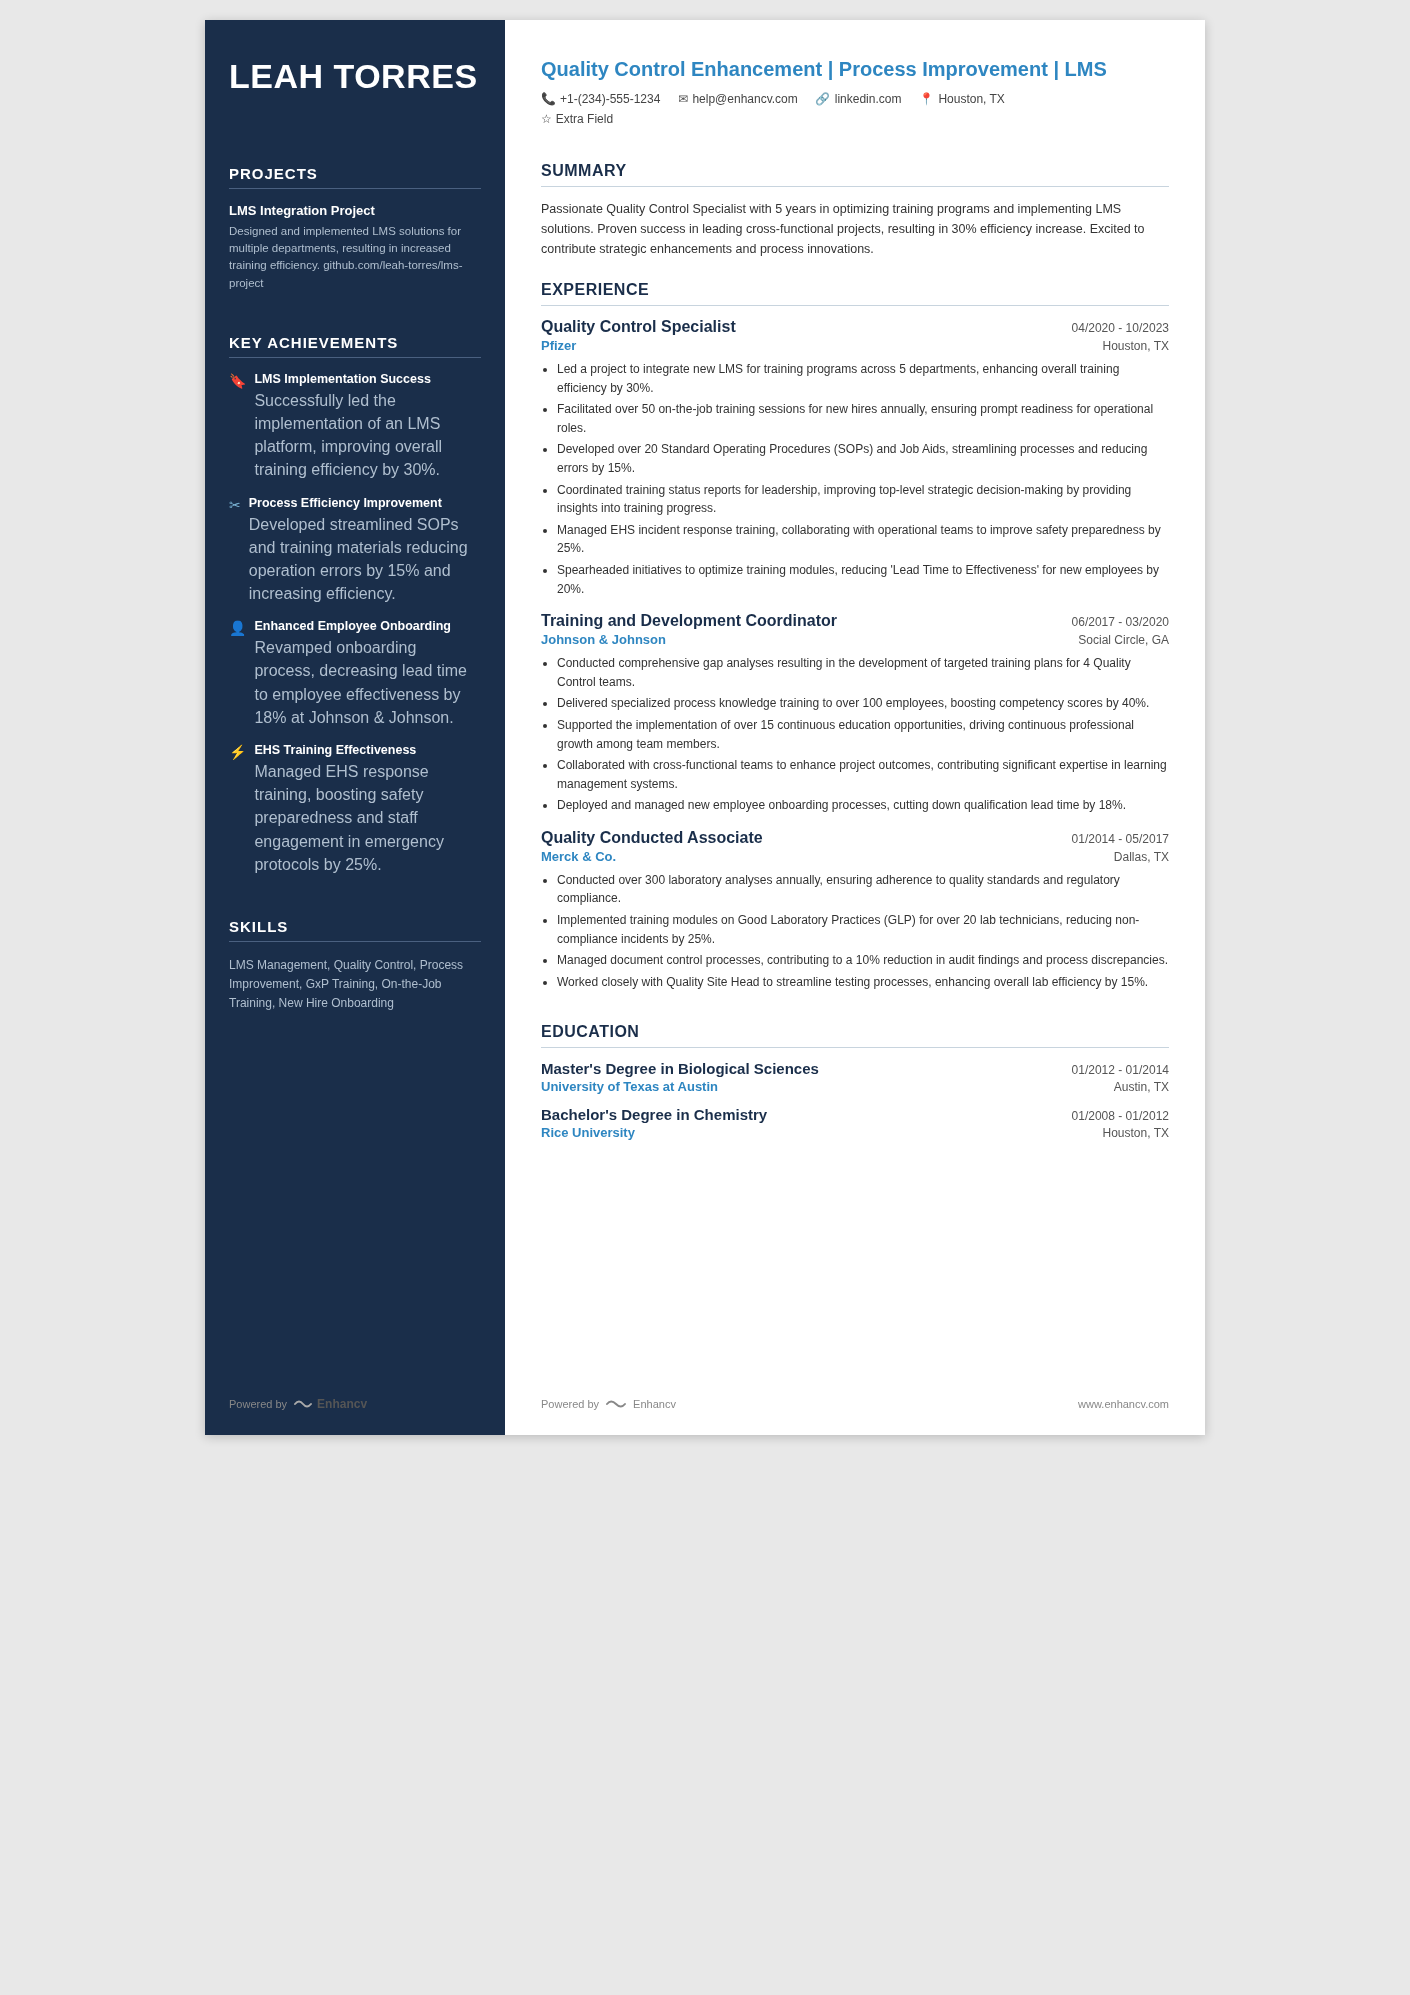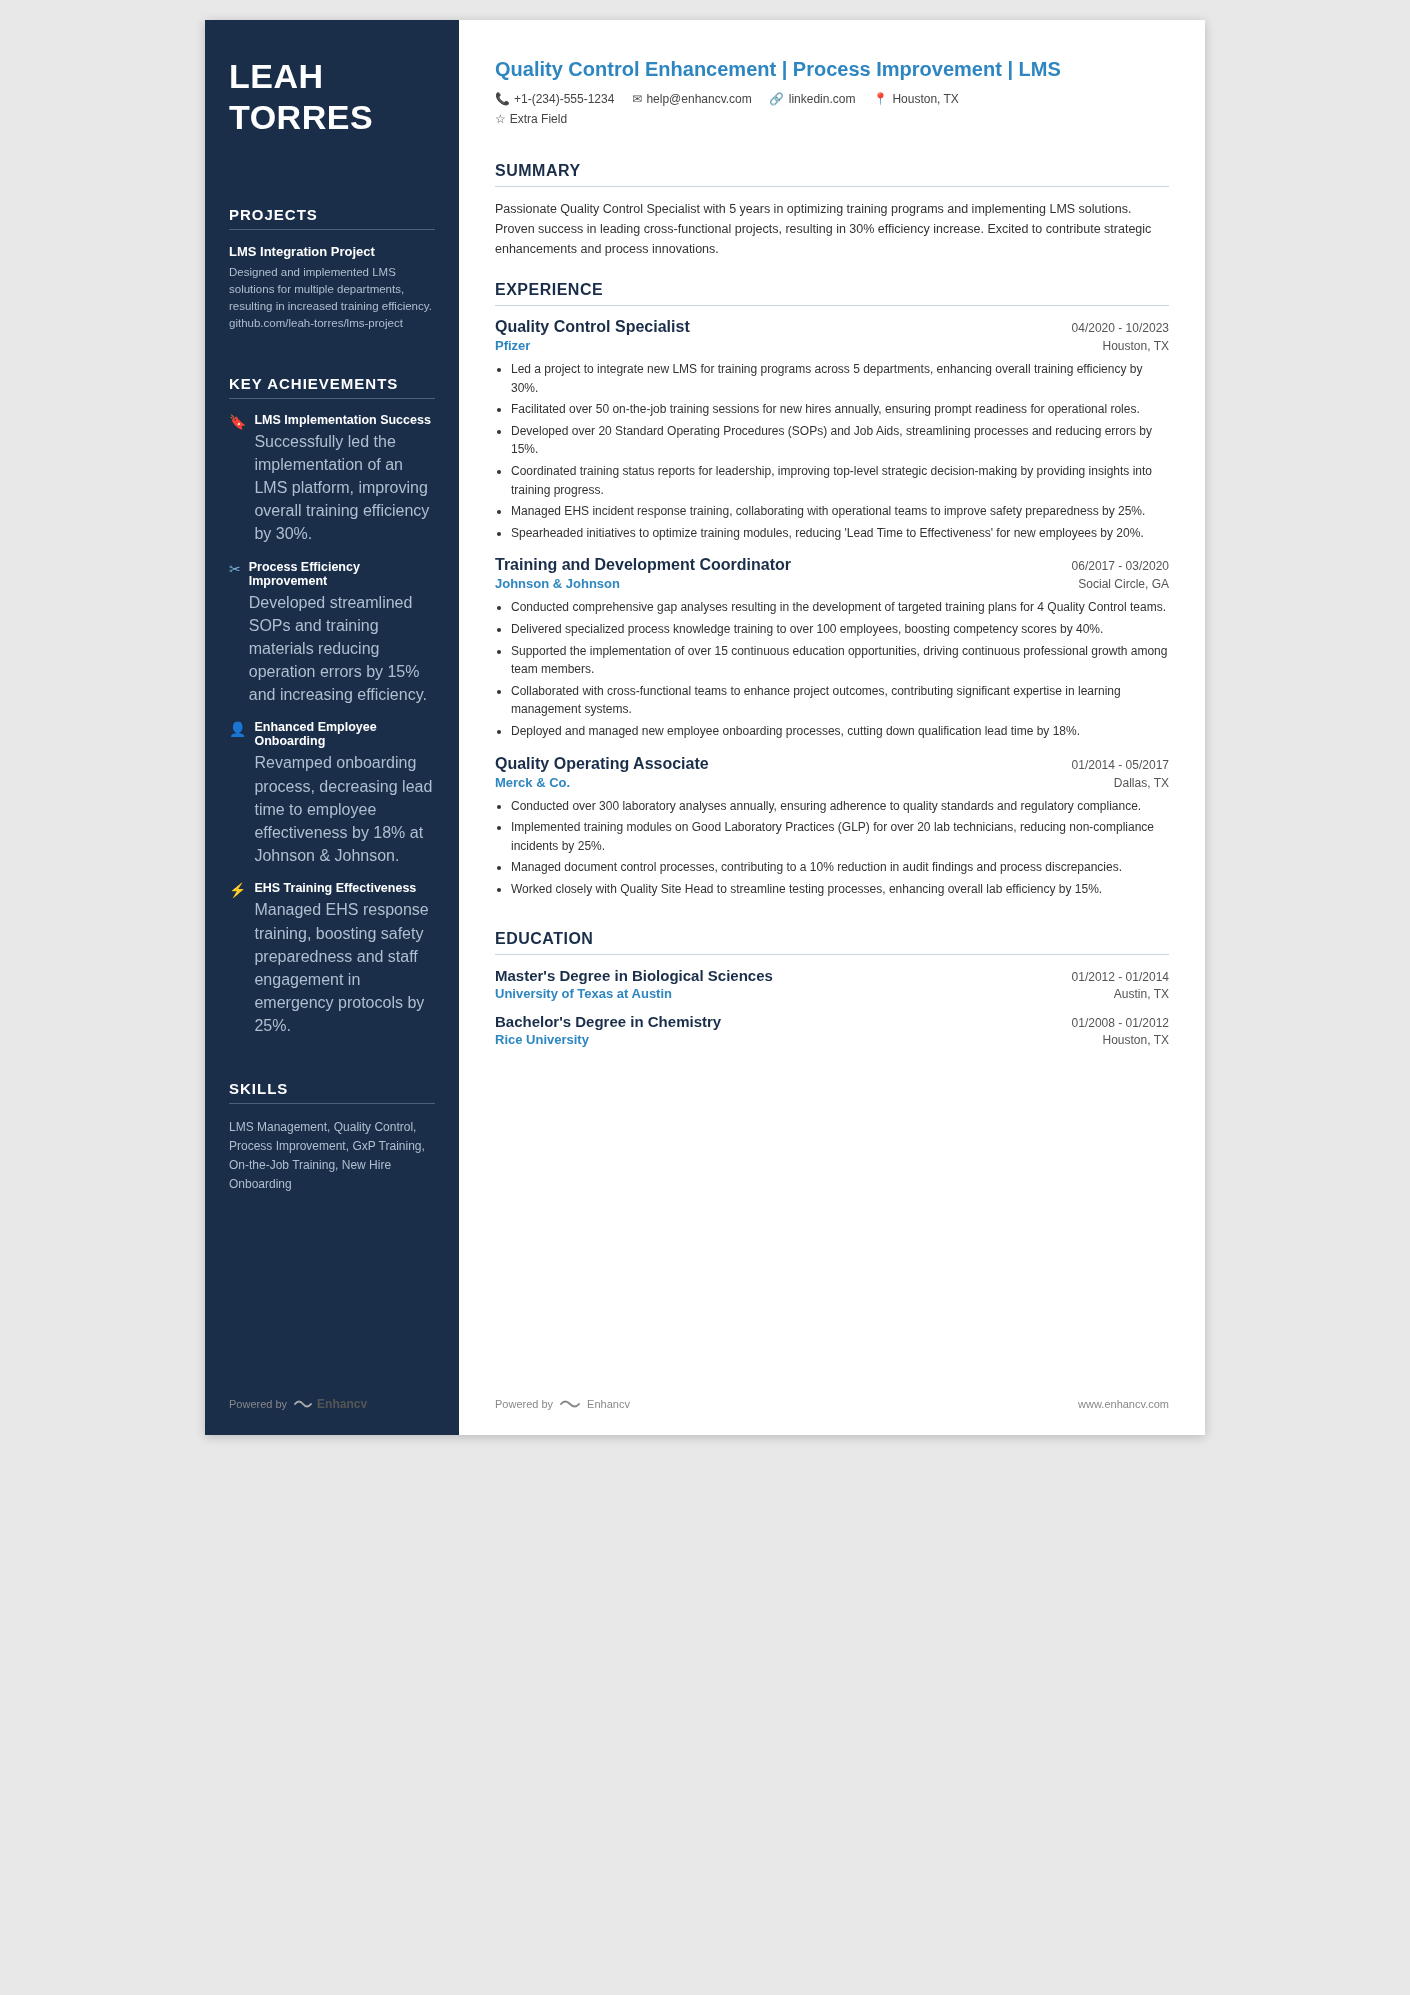--- a/index.html
+++ b/index.html
@@ -13,21 +13,21 @@
     .page {
       width: 1000px;
       min-height: 1415px;
       background: #fff;
       display: flex;
       flex-direction: row;
       box-shadow: 0 2px 10px rgba(0,0,0,0.2);
     }
     
     .sidebar {
-      width: 254px;
+      width: 300px;
       background: #1a2e4a;
       color: #fff;
       padding: 36px 24px 24px 24px;
       flex-shrink: 0;
       display: flex;
       flex-direction: column;
     }
     .sidebar-name {
       font-size: 34px;
       font-weight: 700;
@@ -393,21 +393,21 @@
         <li>Conducted comprehensive gap analyses resulting in the development of targeted training plans for 4 Quality Control teams.</li>
         <li>Delivered specialized process knowledge training to over 100 employees, boosting competency scores by 40%.</li>
         <li>Supported the implementation of over 15 continuous education opportunities, driving continuous professional growth among team members.</li>
         <li>Collaborated with cross-functional teams to enhance project outcomes, contributing significant expertise in learning management systems.</li>
         <li>Deployed and managed new employee onboarding processes, cutting down qualification lead time by 18%.</li>
       </ul>
     </div>
 
     <div>
       <div class="exp-header">
-        <span class="exp-title">Quality Operating Associate</span>
+        <span class="exp-title">Quality Conducted Associate</span>
         <span class="exp-dates">01/2014 - 05/2017</span>
       </div>
       <div class="exp-company-row">
         <span class="exp-company">Merck &amp; Co.</span>
         <span class="exp-location">Dallas, TX</span>
       </div>
       <ul class="exp-bullets">
         <li>Conducted over 300 laboratory analyses annually, ensuring adherence to quality standards and regulatory compliance.</li>
         <li>Implemented training modules on Good Laboratory Practices (GLP) for over 20 lab technicians, reducing non-compliance incidents by 25%.</li>
         <li>Managed document control processes, contributing to a 10% reduction in audit findings and process discrepancies.</li>

